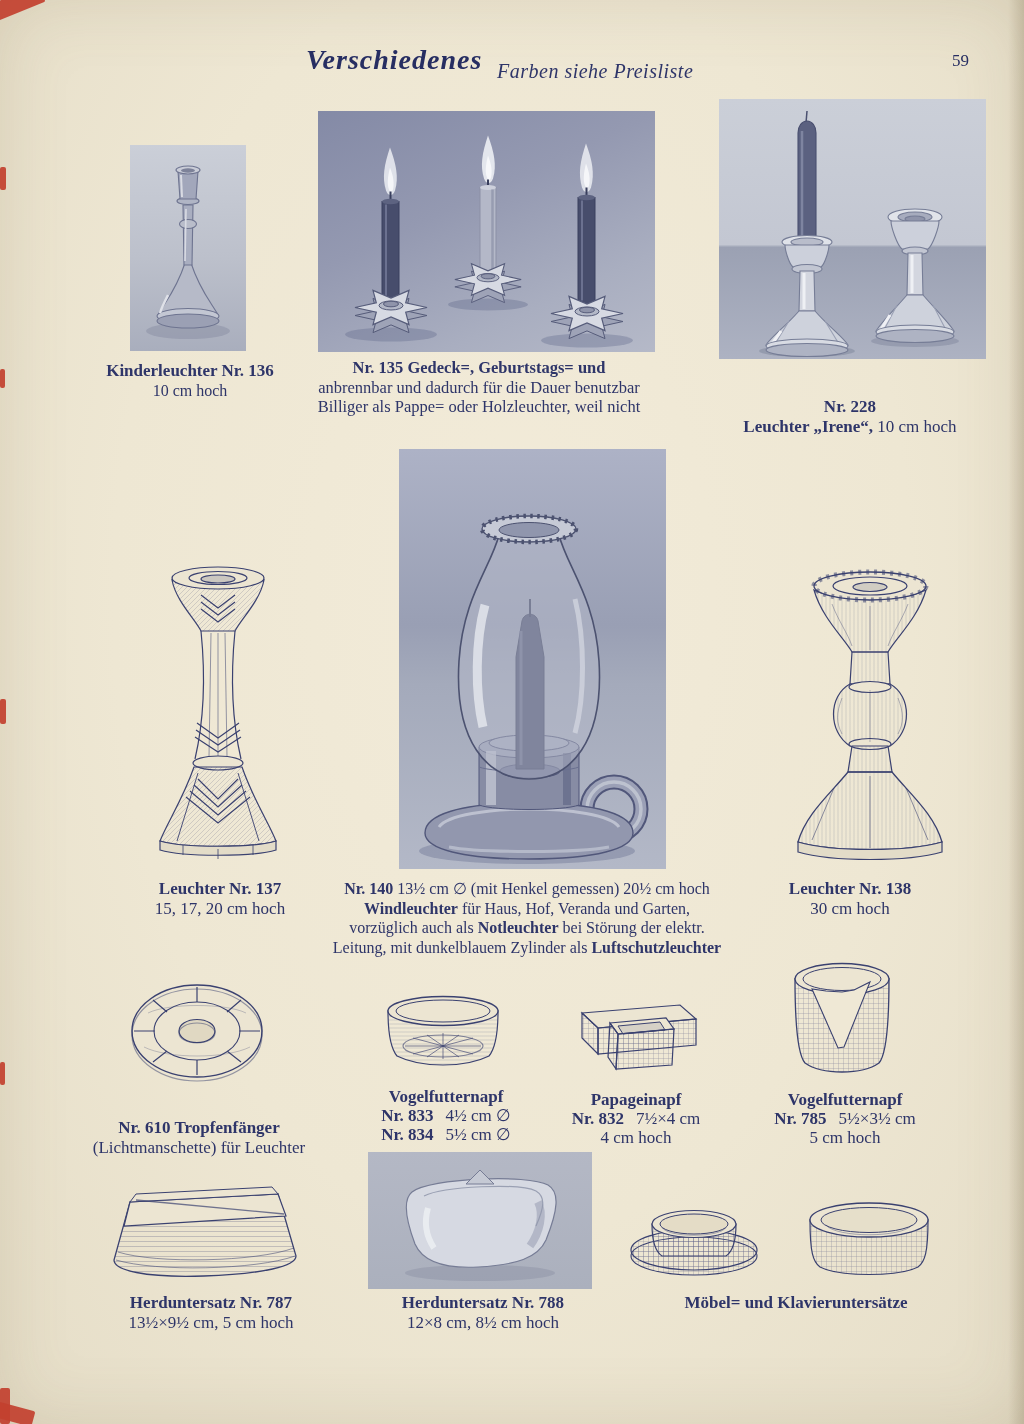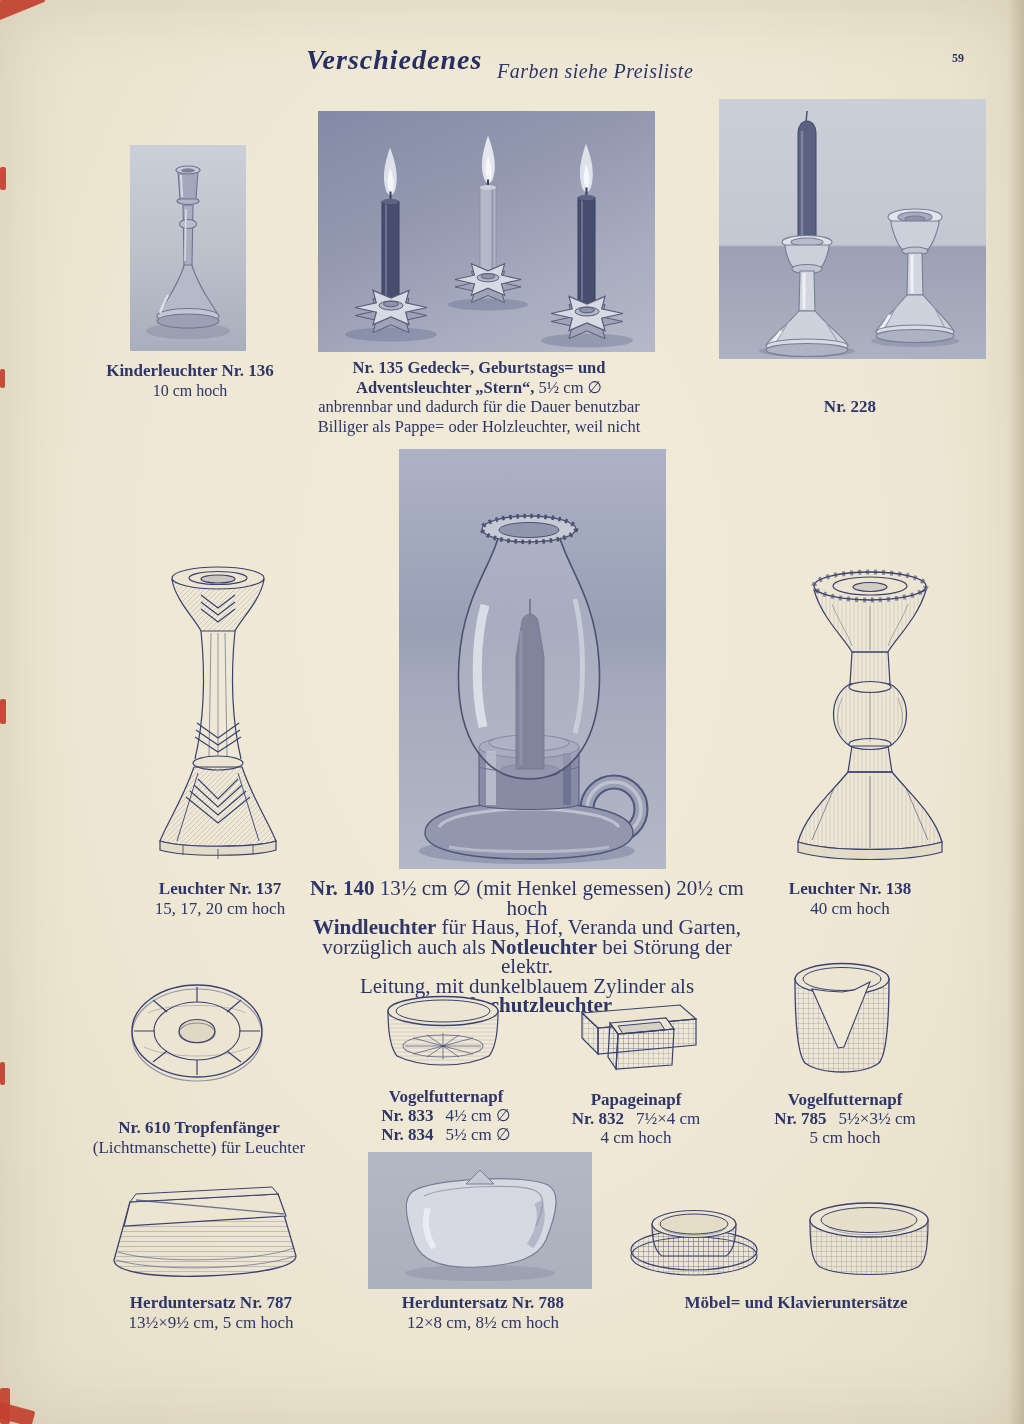--- a/index.html
+++ b/index.html
@@ -11,21 +11,21 @@
   .page::after{content:'';position:absolute;right:0;top:0;bottom:0;width:16px;
     background:linear-gradient(to left, rgba(110,92,60,.22), rgba(110,92,60,0));pointer-events:none}
   .abs{position:absolute}
   .cap{position:absolute;text-align:center;font-size:17px;line-height:20px;color:#2e3569}
   .cap .sm{font-size:16px}
   .b{font-weight:bold}
   .sz{margin-left:12px}
   .gap2{display:inline-block;width:46px}
   .title{font-size:28px;font-weight:bold;font-style:italic;letter-spacing:1px;color:#272e62}
   .subtitle{font-size:20px;font-style:italic;letter-spacing:.5px;color:#2e3569}
-  .pageno{font-size:12px;font-weight:bold;color:#272e62}
+  .pageno{font-size:17px;font-weight:normal;color:#272e62}
   .photo{position:absolute}
   .photo svg,.draw svg{display:block;width:100%;height:100%}
   .draw{position:absolute}
   .red{position:absolute;background:#c2402f;border-radius:2px;opacity:.92}
   .bg-kinder{background:linear-gradient(180deg,#cbcfd8 0%,#bcc0cb 55%,#a9aebd 100%)}
   .bg-stern{background:linear-gradient(155deg,#848aa6 0%,#9499b1 40%,#a9aec0 75%,#b5b9c8 100%)}
   .bg-irene{background:linear-gradient(180deg,#cbcfd8 0%,#c3c7d2 56%,#9ba1b3 57%,#adb2c2 100%)}
   .bg-wind{background:linear-gradient(180deg,#adb2c6 0%,#999fb4 42%,#a4aabb 56%,#b3b8c7 100%)}
   .bg-788{background:linear-gradient(180deg,#b4b8c5 0%,#abb0bd 100%)}
 </style>
@@ -150,27 +150,27 @@
     </svg>
   </div>
 
   <div class="cap" style="left:70px;top:361px;width:240px">
     <div class="b">Kinderleuchter Nr. 136</div>
     <div class="sm">10 cm hoch</div>
   </div>
 
   <div class="cap" style="left:283px;top:358px;width:392px;font-size:16.5px;line-height:19.5px">
     <div class="b">Nr. 135 Gedeck=, Geburtstags= und</div>
-    <div><span class="b">Adventsleuchter „Stern“,</span> <span>5½ cm ∅</span></div>
     <div>anbrennbar und dadurch für die Dauer benutzbar</div>
     <div>Billiger als Pappe= oder Holzleuchter, weil nicht</div>
   </div>
 
   <div class="cap" style="left:690px;top:397px;width:320px">
     <div class="b">Nr. 228</div>
+    <div><span class="b">Leuchter „Irene“,</span> <span>10 cm hoch</span></div>
   </div>
 
   <div class="draw" style="left:143px;top:551px;width:150px;height:326px">
     <svg viewBox="0 0 150 326">
       <defs>
           <pattern id="h137" width="5" height="5" patternUnits="userSpaceOnUse">
             <path d="M0,5 L5,0" stroke="#3a4170" stroke-width="0.4" opacity="0.45"></path>
           </pattern>
         </defs>
       <g stroke="#3a4170" stroke-width="1.2" fill="none">
@@ -245,30 +245,30 @@
         <path d="M26,286 C60,296 136,296 170,286 L170,296 C136,306 60,306 26,296 Z" fill="#e3dcc8"></path>
       </g>
     </svg>
   </div>
 
   <div class="cap" style="left:108px;top:879px;width:224px">
     <div class="b">Leuchter Nr. 137</div>
     <div>15, 17, 20 cm hoch</div>
   </div>
 
-  <div class="cap" style="left:294px;top:879px;width:466px;font-size:21px;line-height:19.5px">
+  <div class="cap" style="left:294px;top:879px;width:466px;font-size:16px;line-height:19.5px">
     <div><span class="b">Nr. 140</span> <span>13½ cm ∅ (mit Henkel gemessen) 20½ cm hoch</span></div>
     <div><span class="b">Windleuchter</span> <span>für Haus, Hof, Veranda und Garten,</span></div>
     <div><span>vorzüglich auch als</span> <span class="b">Notleuchter</span> <span>bei Störung der elektr.</span></div>
     <div><span>Leitung, mit dunkelblauem Zylinder als</span> <span class="b">Luftschutzleuchter</span></div>
   </div>
 
   <div class="cap" style="left:738px;top:879px;width:224px">
     <div class="b">Leuchter Nr. 138</div>
-    <div>40 cm hoch</div>
+    <div>30 cm hoch</div>
   </div>
 
   <div class="draw" style="left:126px;top:953px;width:142px;height:150px">
     <svg viewBox="0 0 142 150">
       <g stroke="#3a4170" stroke-width="1.2" fill="none">
         <ellipse cx="71" cy="78" rx="65" ry="46" fill="#ece5d2" stroke-width="1.4"></ellipse>
         <ellipse cx="71" cy="82" rx="65" ry="46" opacity=".5"></ellipse>
         <ellipse cx="71" cy="78" rx="43" ry="29" stroke-width="1.1"></ellipse>
         <ellipse cx="71" cy="78" rx="18" ry="11.5" fill="#e0d8c2"></ellipse>
         <ellipse cx="71" cy="80" rx="18" ry="10" opacity=".5"></ellipse>

